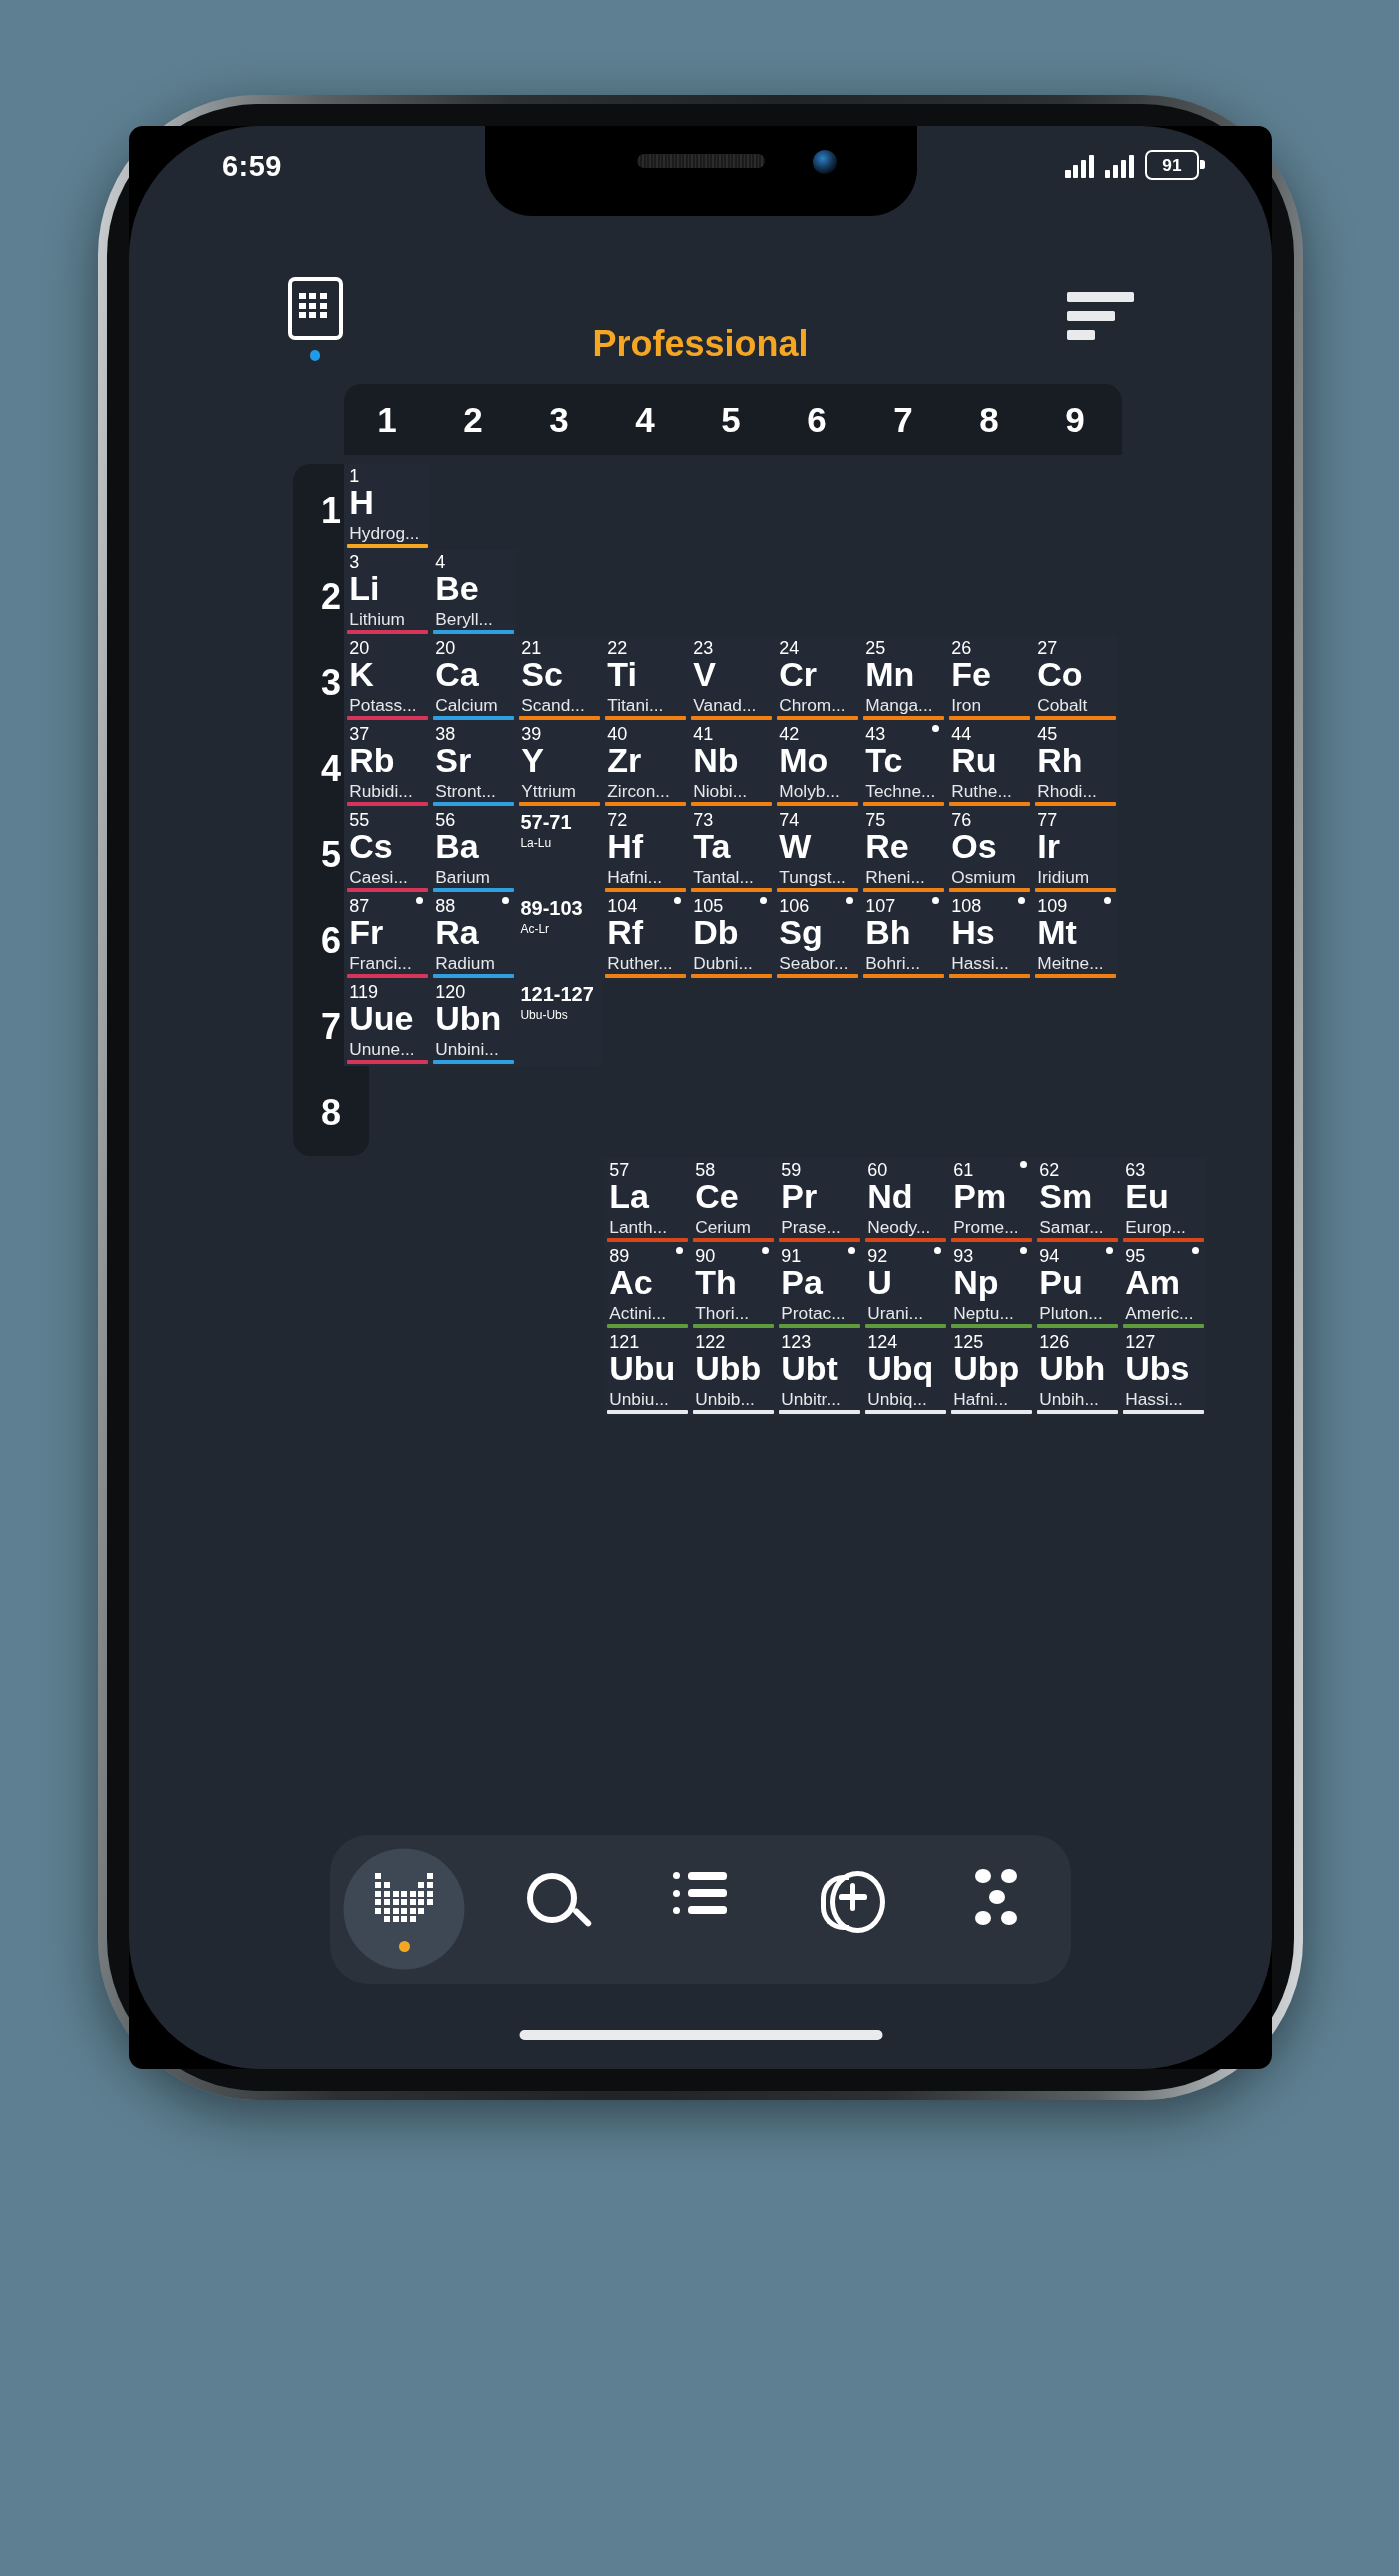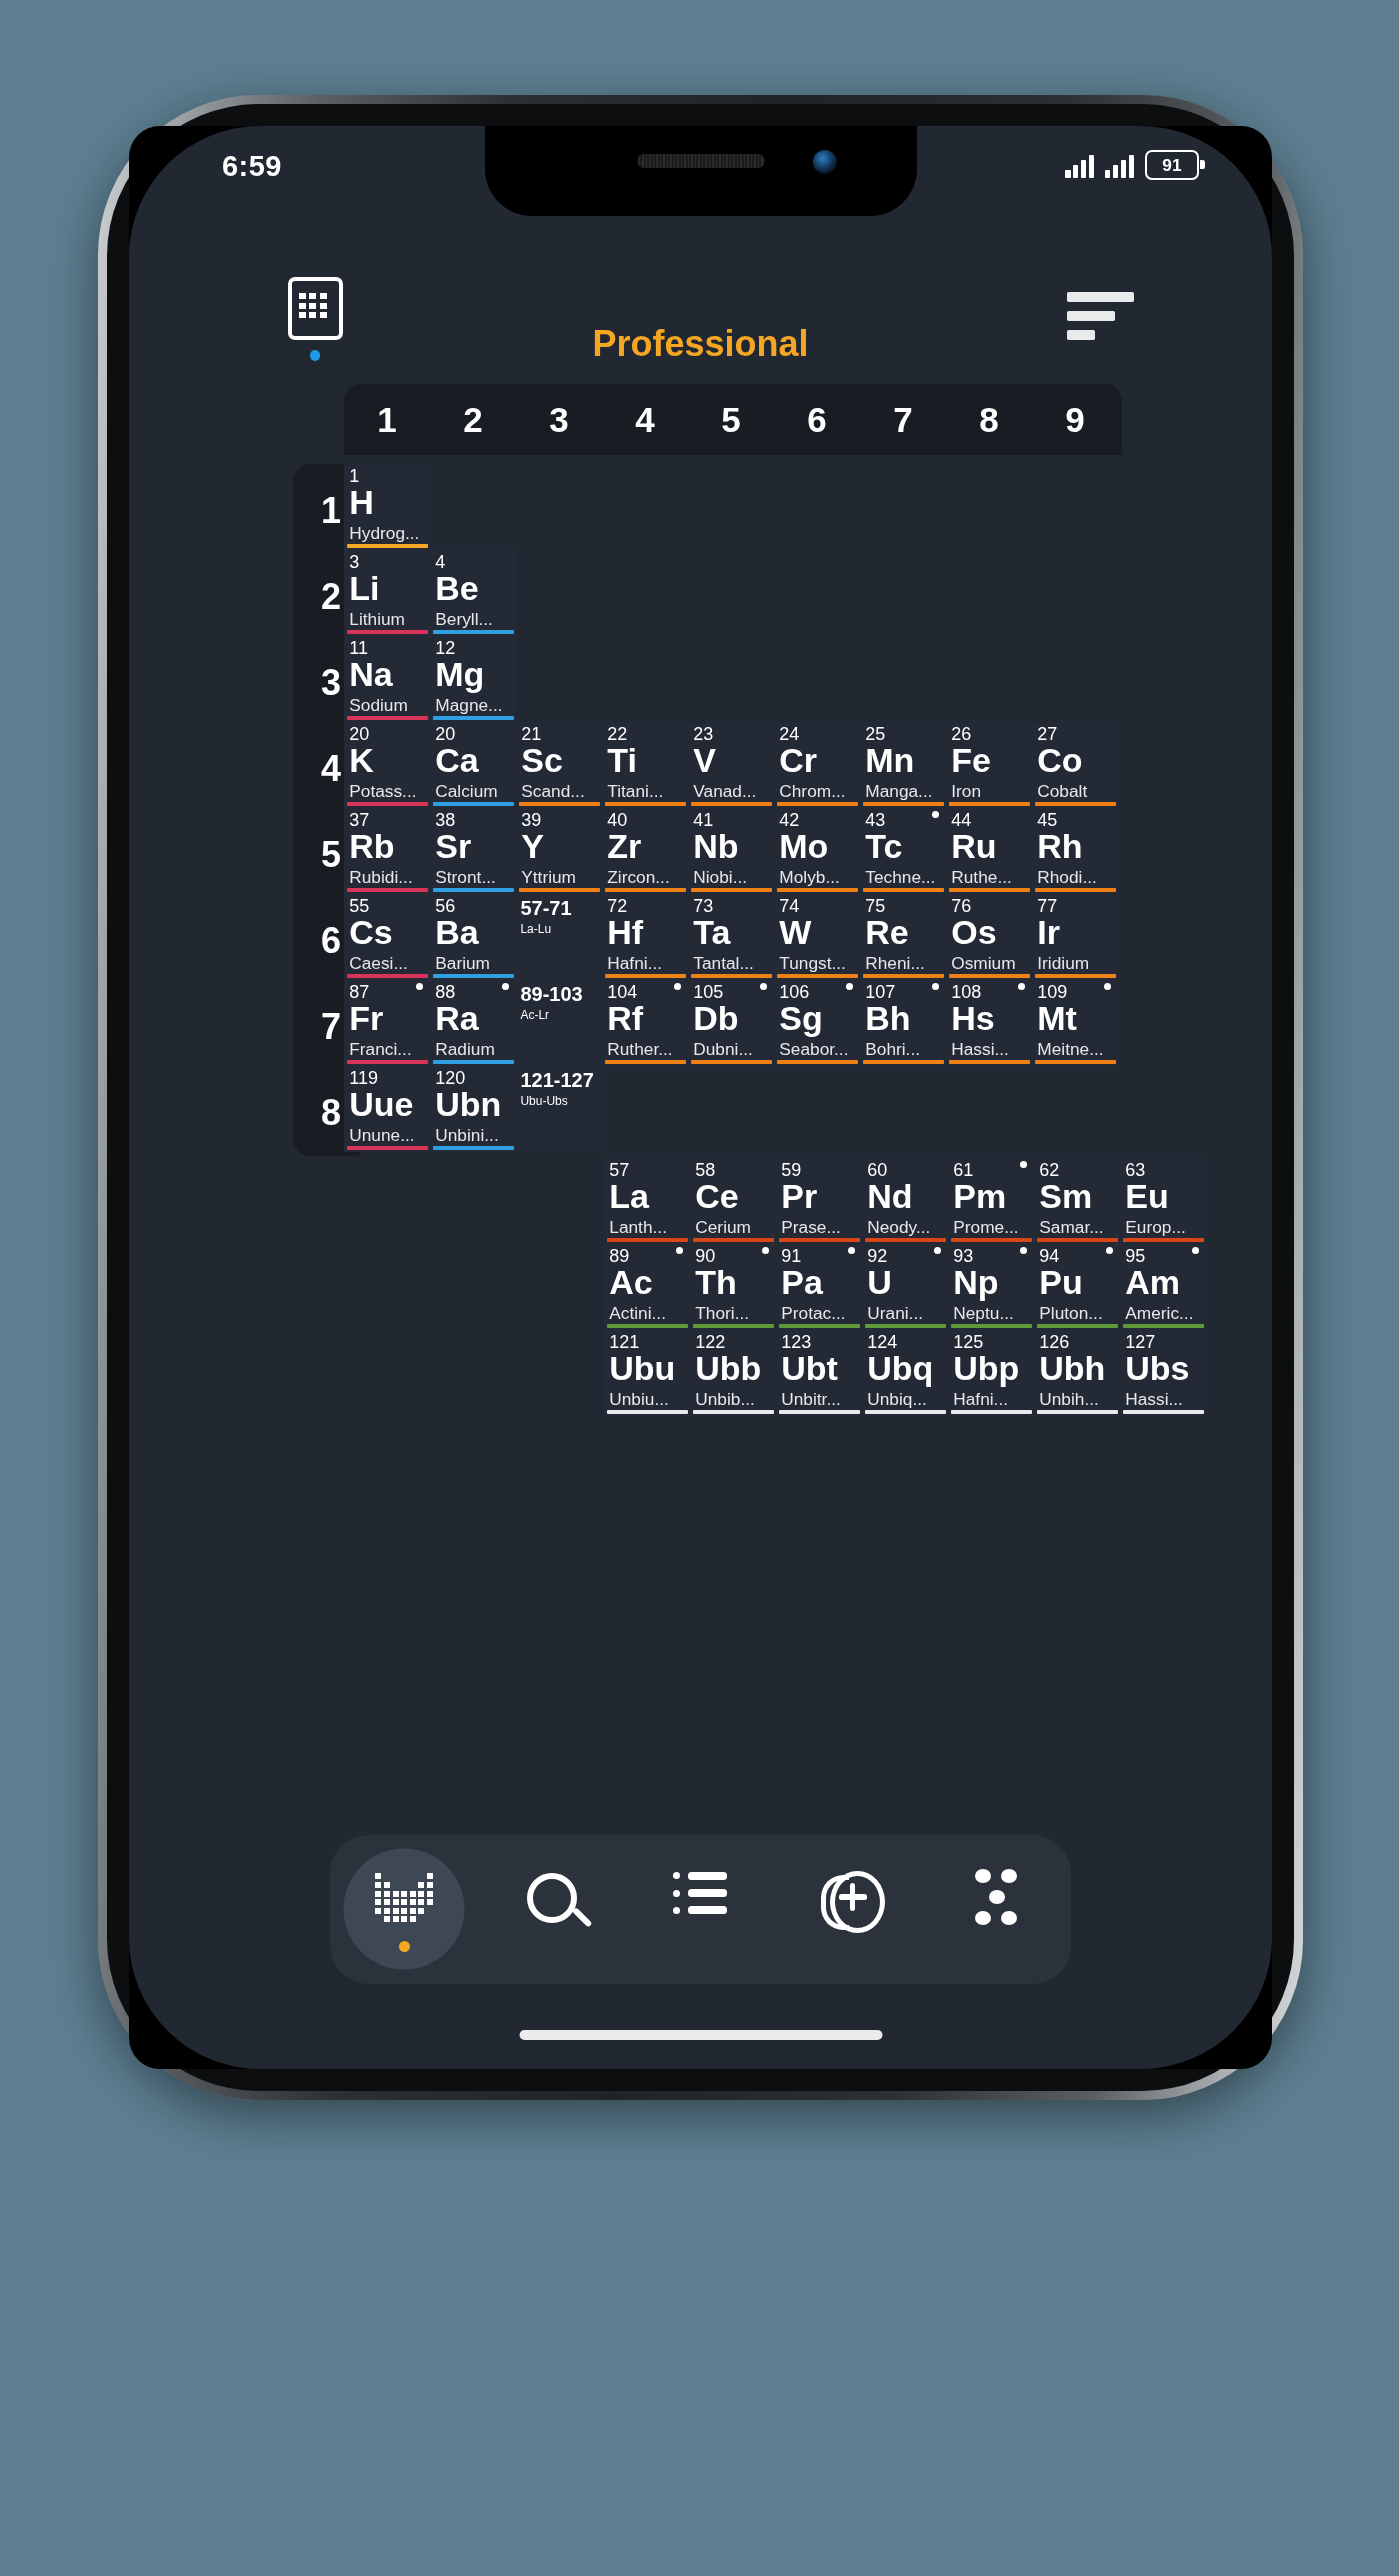--- a/index.html
+++ b/index.html
@@ -16,21 +16,21 @@
     border-radius:160px;
     background:linear-gradient(95deg,#cfd2d4 0%,#8e9396 8%,#5b6063 16%,#2c3032 30%,#202426 50%,#2c3032 70%,#5b6063 85%,#a9aeb1 94%,#d9dcde 100%);
     box-shadow:0 15.6px 52px rgba(0,0,0,.45);
   }
   .phone-shell2{
     position:absolute;left:8.6px;top:8.6px;right:8.6px;bottom:8.6px;
     border-radius:152px;background:#0c0e0f;
   }
   .phone-screen{
     position:absolute;left:22.5px;top:22.5px;right:22.5px;bottom:22.5px;
-    border-radius:31px;background:#000;overflow:hidden;text-decoration:underline;
+    border-radius:14px;background:#000;overflow:hidden;text-decoration:underline;
   }
   .screen-inner{
     position:absolute;inset:0;background:#222831;border-radius:131px;overflow:hidden;
   }
 
   
   .btn-side{position:absolute;background:linear-gradient(180deg,#b9bec1,#6a6f72 35%,#3a3e41 100%);border-radius:3.5px;}
   .btn-silent{left:90px;top:432px;width:7.8px;height:57px;}
   .btn-volup{left:90px;top:553px;width:7.8px;height:107px;}
   .btn-voldn{left:90px;top:692px;width:7.8px;height:107px;}
@@ -251,41 +251,20 @@
                 <div class="cell el">
                   <span class="num">3</span>
                   <span class="sym">Li</span>
                   <span class="nm">Lithium</span>
                   <span class="bar" style="background: rgb(214, 52, 88);"></span>
                 </div>
                 <div class="cell el">
                   <span class="num">4</span>
                   <span class="sym">Be</span>
                   <span class="nm">Beryll...</span>
-                  <span class="bar" style="background: rgb(47, 159, 224);"></span>
-                </div>
-                <div class="cell empty"></div>
-                <div class="cell empty"></div>
-                <div class="cell empty"></div>
-                <div class="cell empty"></div>
-                <div class="cell empty"></div>
-                <div class="cell empty"></div>
-                <div class="cell empty"></div>
-              </div>
-              <div class="prow">
-                <div class="cell el">
-                  <span class="num">11</span>
-                  <span class="sym">Na</span>
-                  <span class="nm">Sodium</span>
-                  <span class="bar" style="background: rgb(214, 52, 88);"></span>
-                </div>
-                <div class="cell el">
-                  <span class="num">12</span>
-                  <span class="sym">Mg</span>
-                  <span class="nm">Magne...</span>
                   <span class="bar" style="background: rgb(47, 159, 224);"></span>
                 </div>
                 <div class="cell empty"></div>
                 <div class="cell empty"></div>
                 <div class="cell empty"></div>
                 <div class="cell empty"></div>
                 <div class="cell empty"></div>
                 <div class="cell empty"></div>
                 <div class="cell empty"></div>
               </div>

